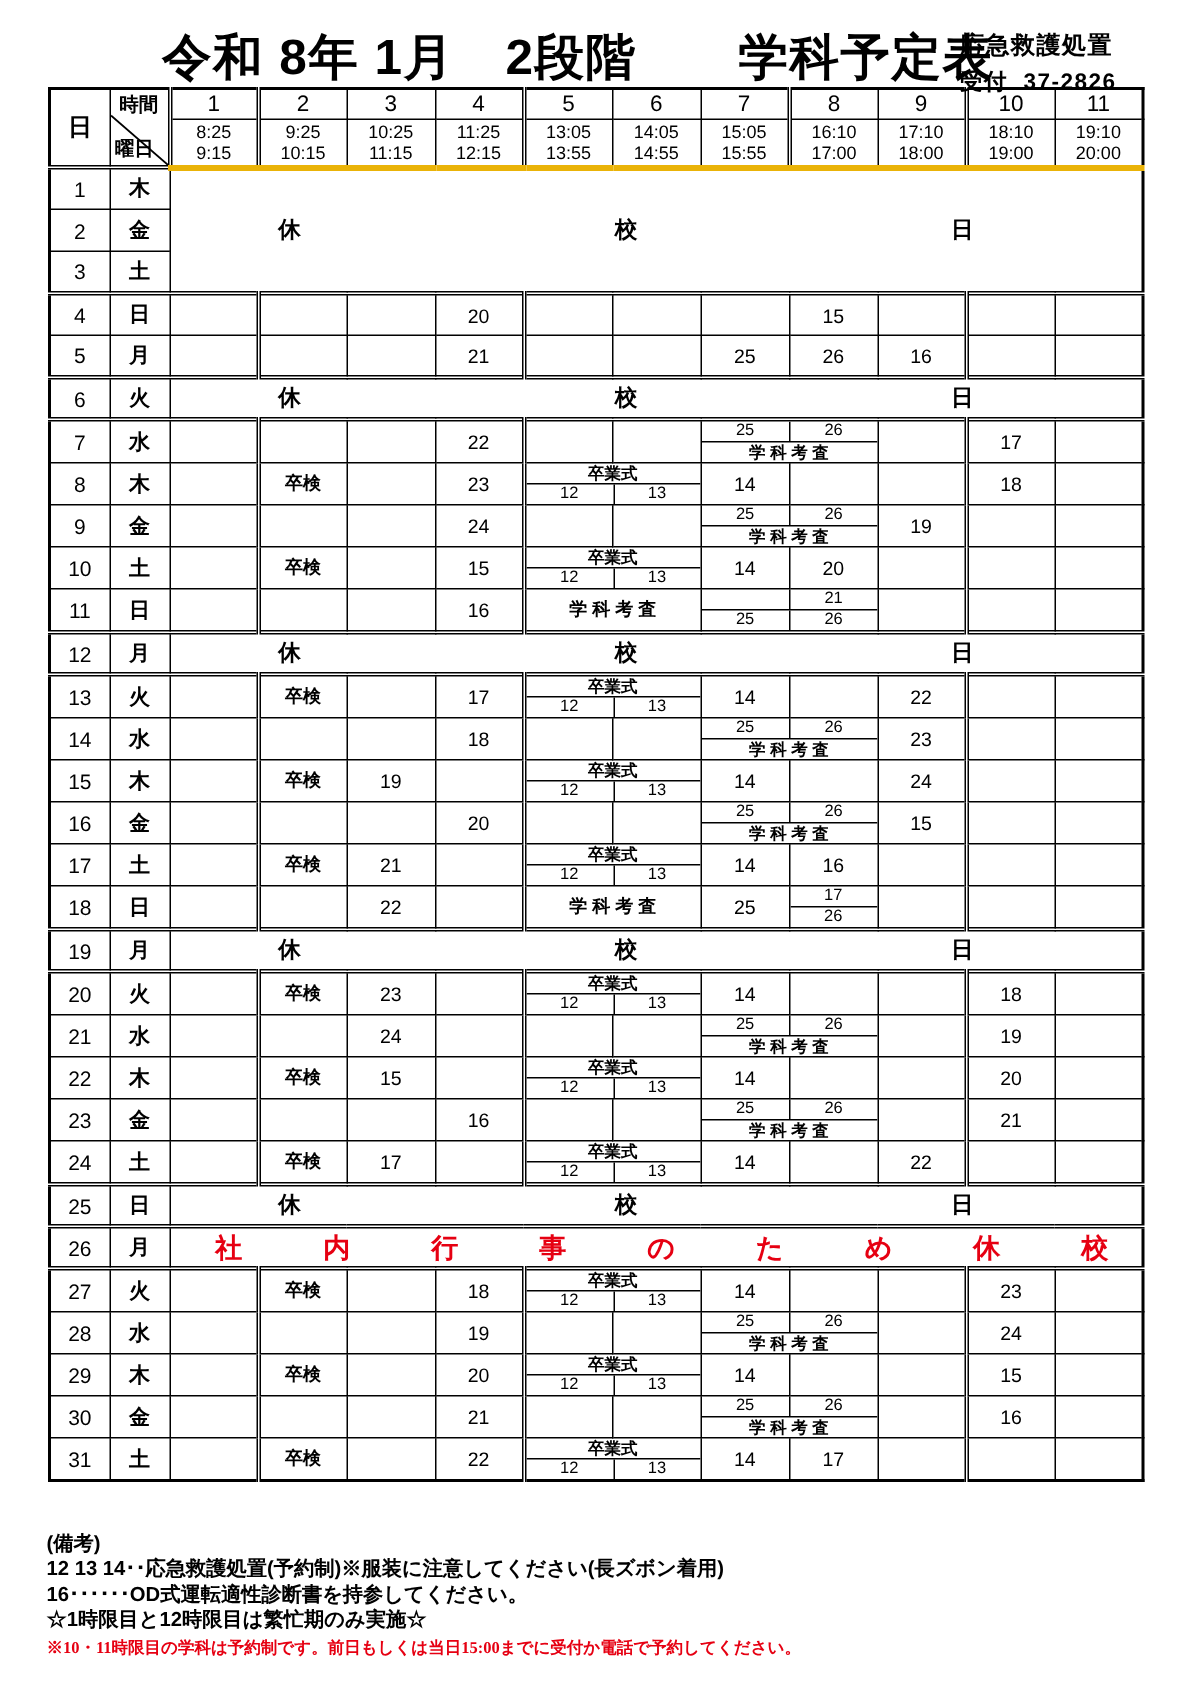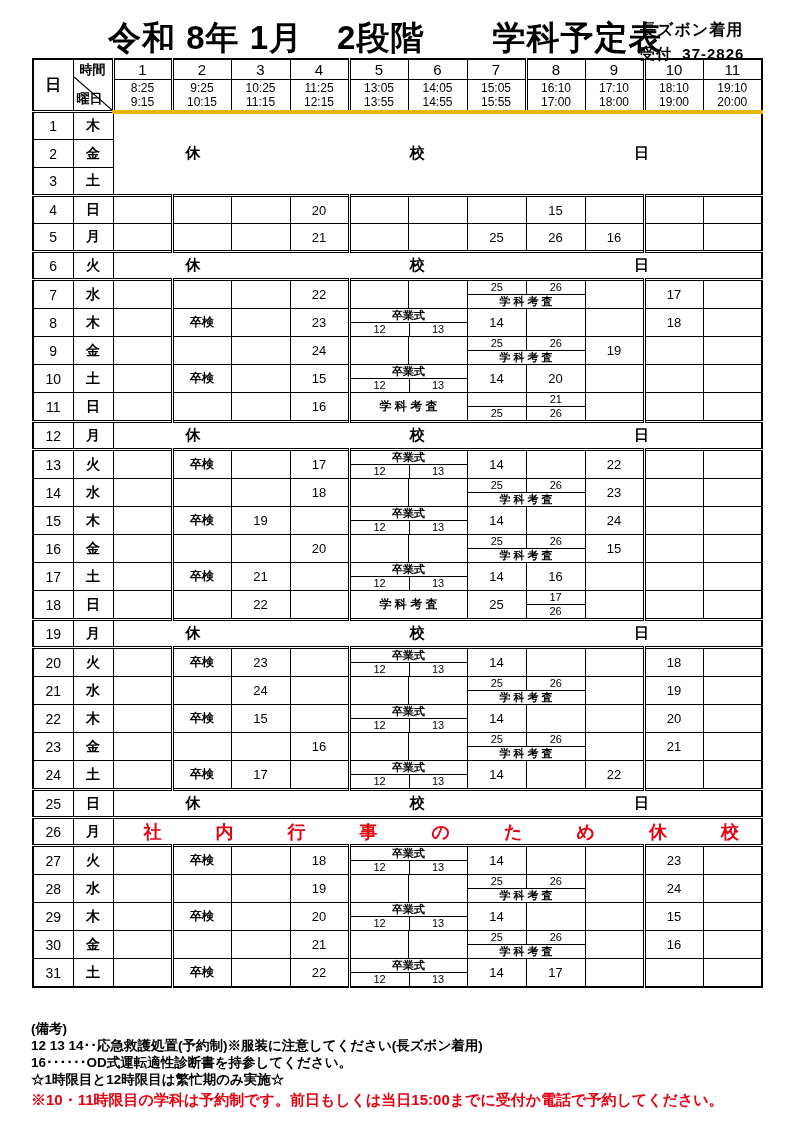--- a/index.html
+++ b/index.html
@@ -61,29 +61,29 @@
   .vs .hf.bb { border-bottom:1px solid #000; }
   .vs .cell1 { flex:1; display:flex; align-items:center; justify-content:center; font-size:11px; }
   .vs .lab { font-weight:bold; }
   .vs .c2 { flex:1 1 50%; display:flex; align-items:center; justify-content:center; font-size:11px; }
   .vs .c2 + .c2 { border-left:1px solid #000; }
 
   .notes { position:absolute; left:31px; top:988px; font-size:13.5px; font-weight:bold; line-height:17px; width:740px; }
   .note-first { display:flex; }
   .note-prefix { width:70px; flex:0 0 70px;margin-top:32px; }
   .note-ind { }
-  .note-red { color:var(--red); font-size:15px; margin-top:3px; }
+  .note-red { color:var(--red); font-size:11px; margin-top:3px;font-family:Liberation Serif, serif; }
 </style>
 </head>
 <body>
 
 <div class="title">令和 8年 1月　2段階　　学科予定表</div>
 
 <div class="schoolbox">
-  <div class="school">長ズボン着用</div>
+  <div class="school">応急救護処置</div>
   <div class="reception">受付  37-2826</div>
 </div>
 
 <table class="sched" id="sched">
     <colgroup>
       <col style="width: 40px;">
       <col style="width: 40px;">
       <col style="width: 59px;">
       <col style="width: 59px;">
       <col style="width: 59px;">

